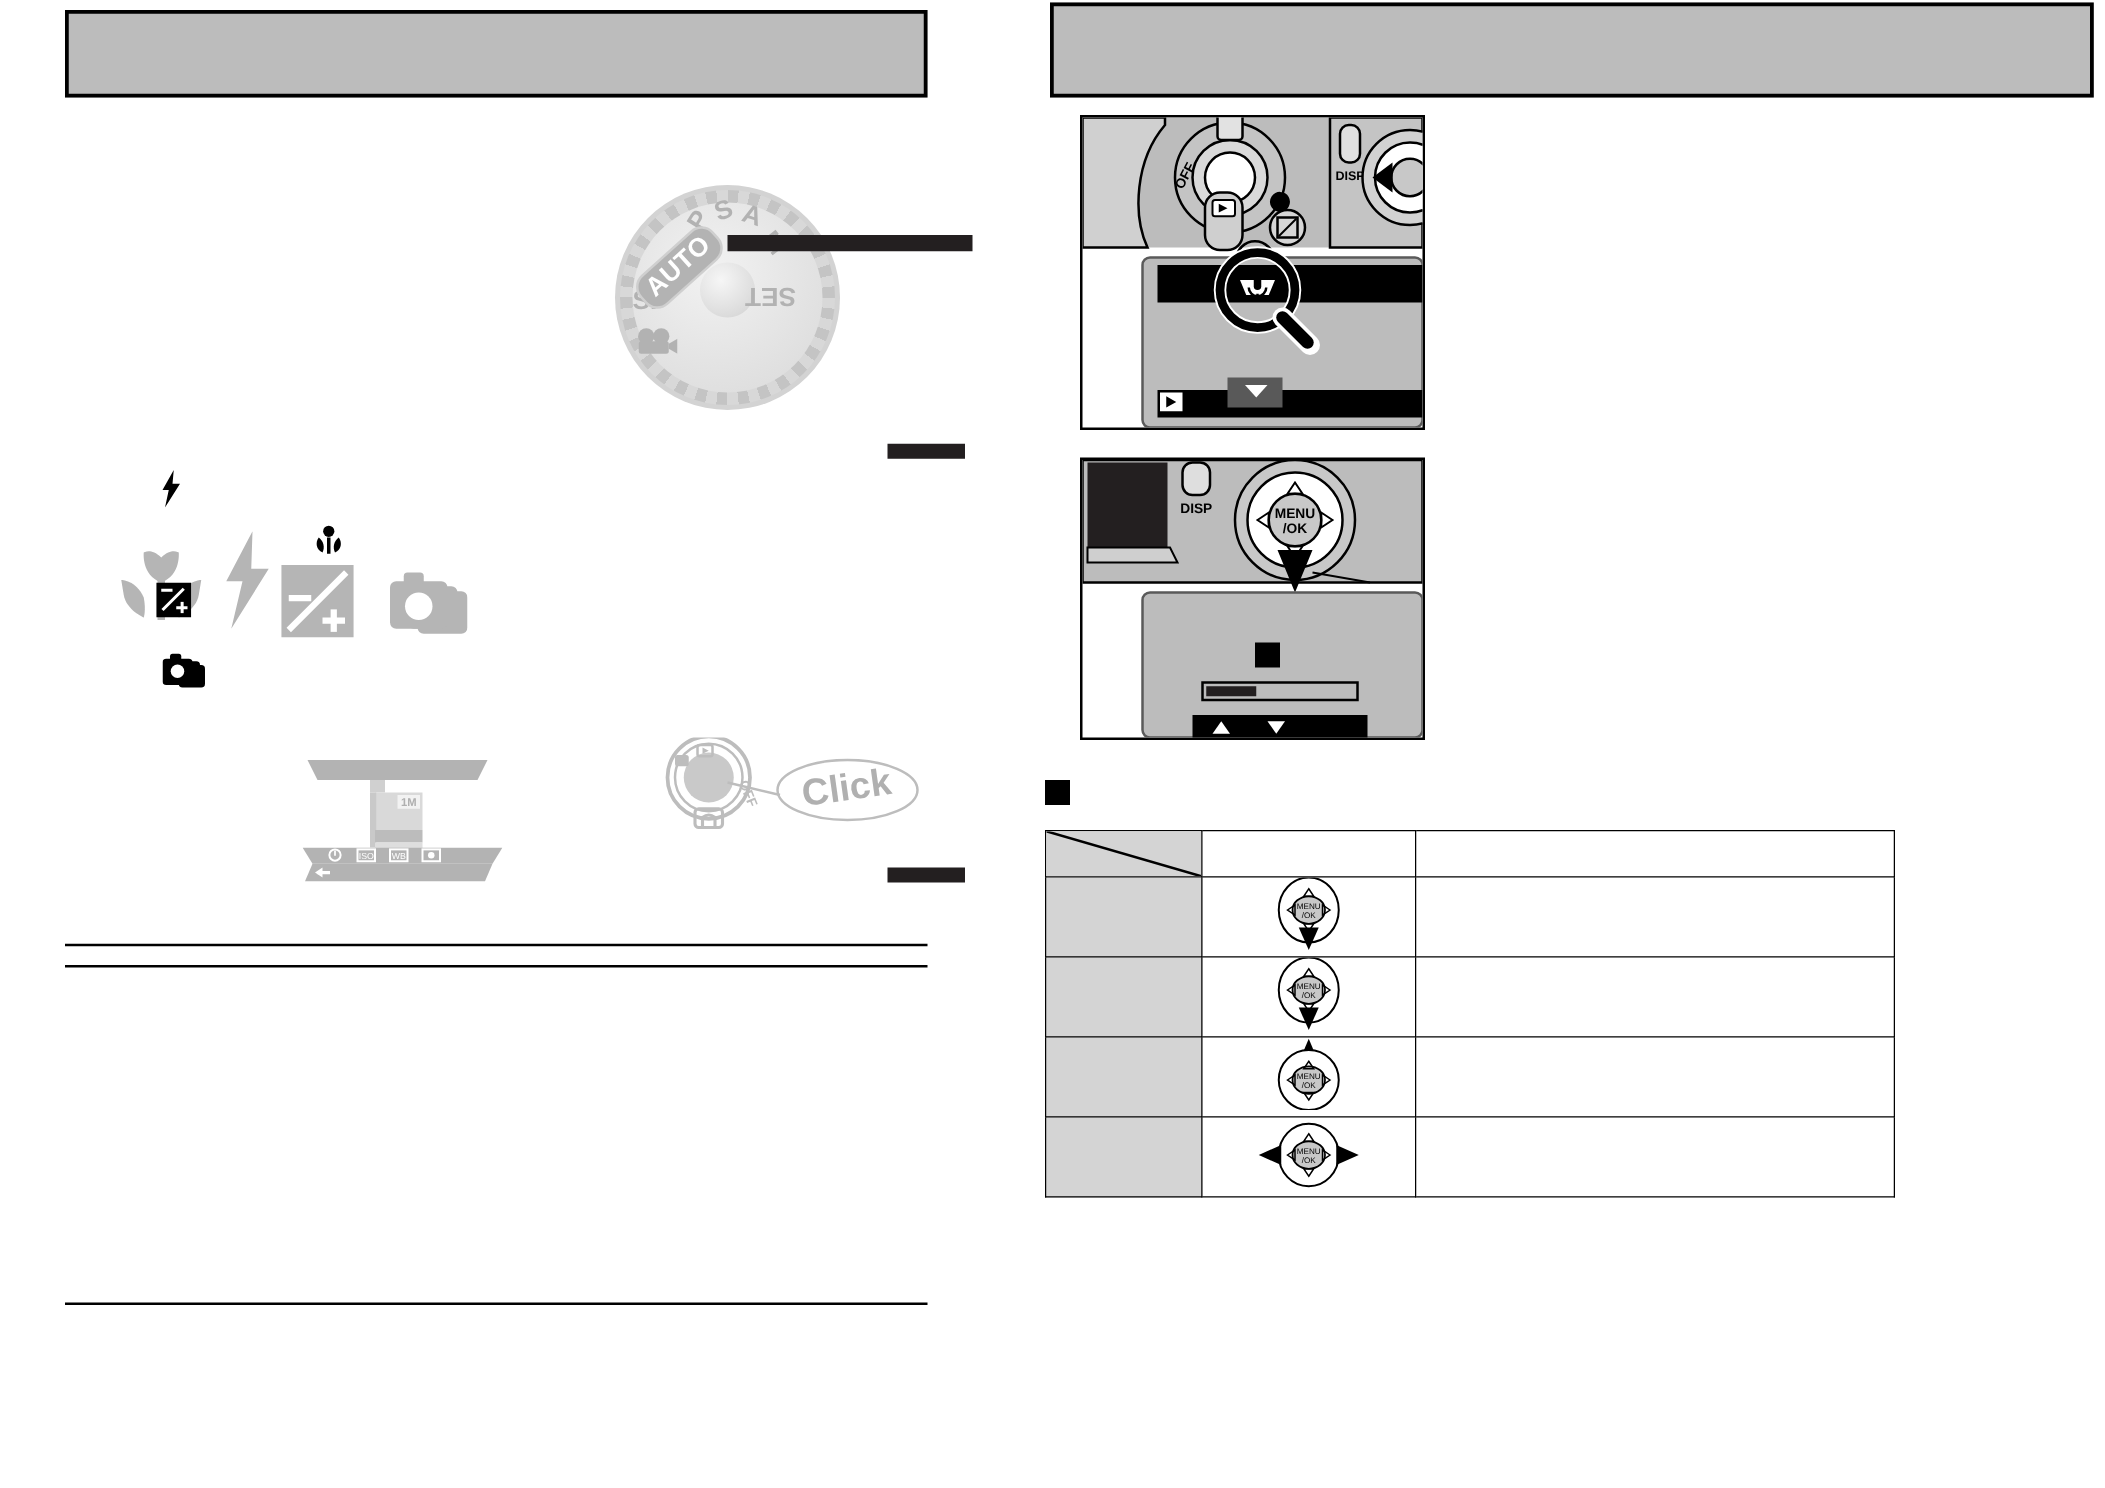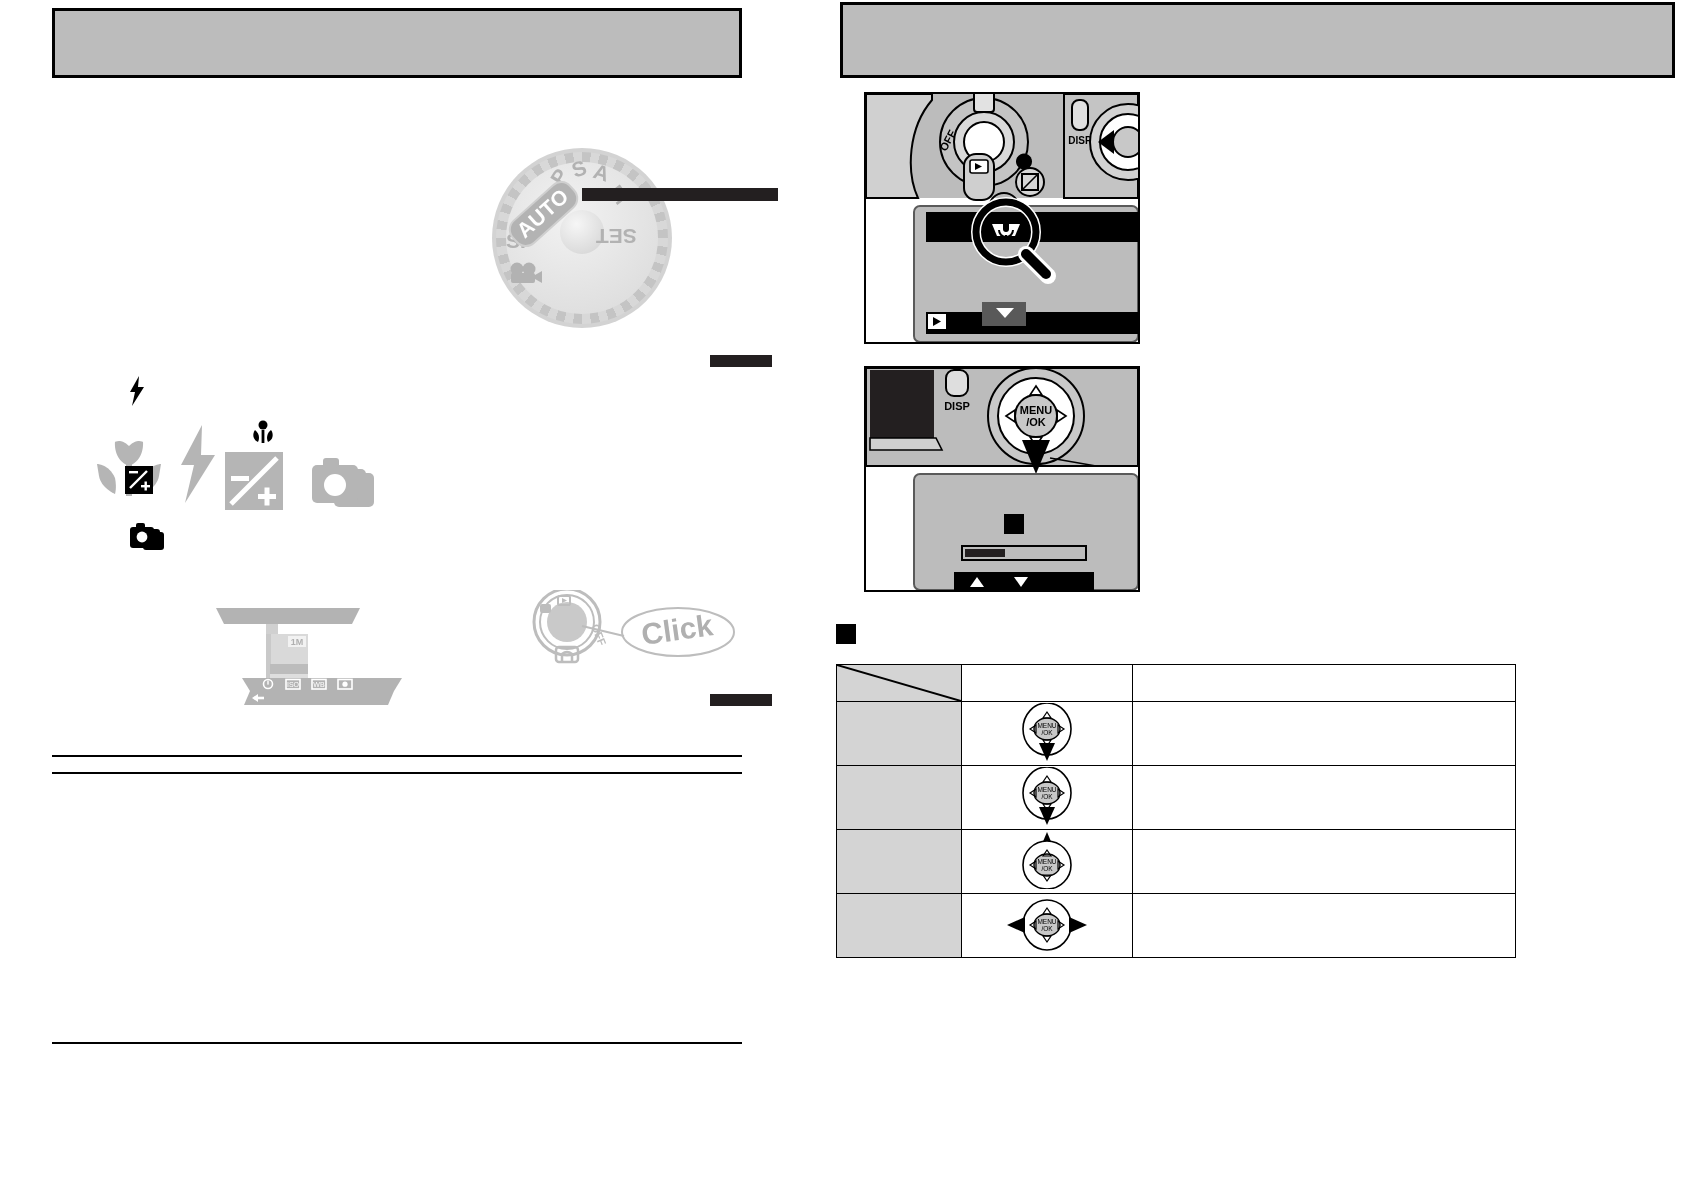--- a/index.html
+++ b/index.html
@@ -57,21 +57,21 @@
   
   #bar-1{left:710px;top:355px;width:62px;height:12px;}
   #bar-2{left:710px;top:694px;width:62px;height:12px;}
 
   
   .icn{position:absolute;}
   .grey{fill:#b5b5b5;}
   .blk{fill:#000;}
 
   
-  #lcd-illus{left:208px;top:608px;width:160px;height:90px;}
+  #lcd-illus{left:238px;top:608px;width:160px;height:90px;}
 
   
   #power-click{left:520px;top:590px;width:220px;height:80px;}
 
   
   #sep-1{left:52px;top:755px;width:690px;}
   #sep-2{left:52px;top:772px;width:690px;}
   #sep-3{left:52px;top:1042px;width:690px;}
 
   

